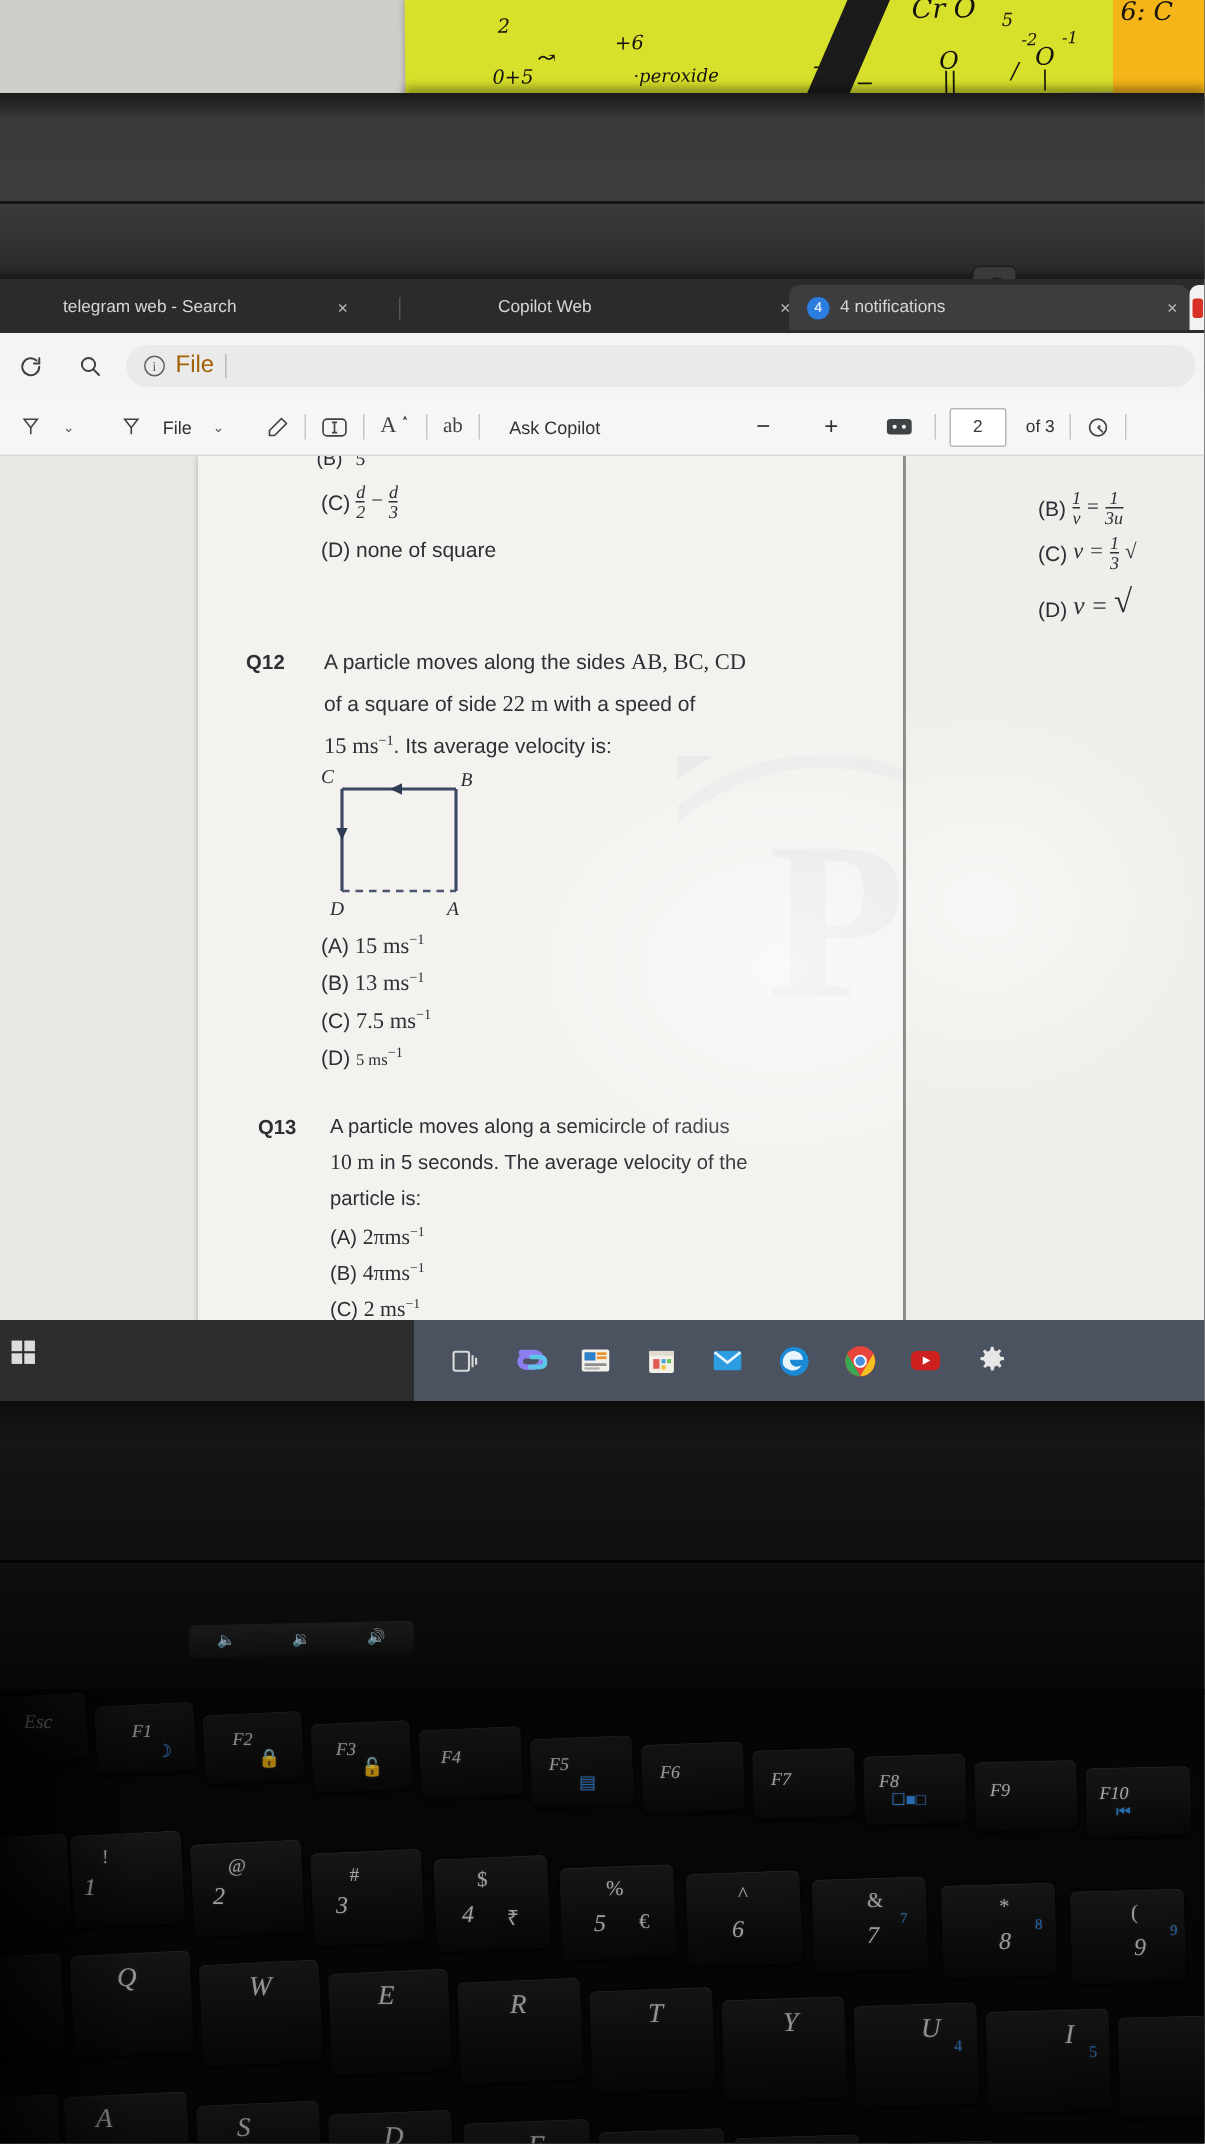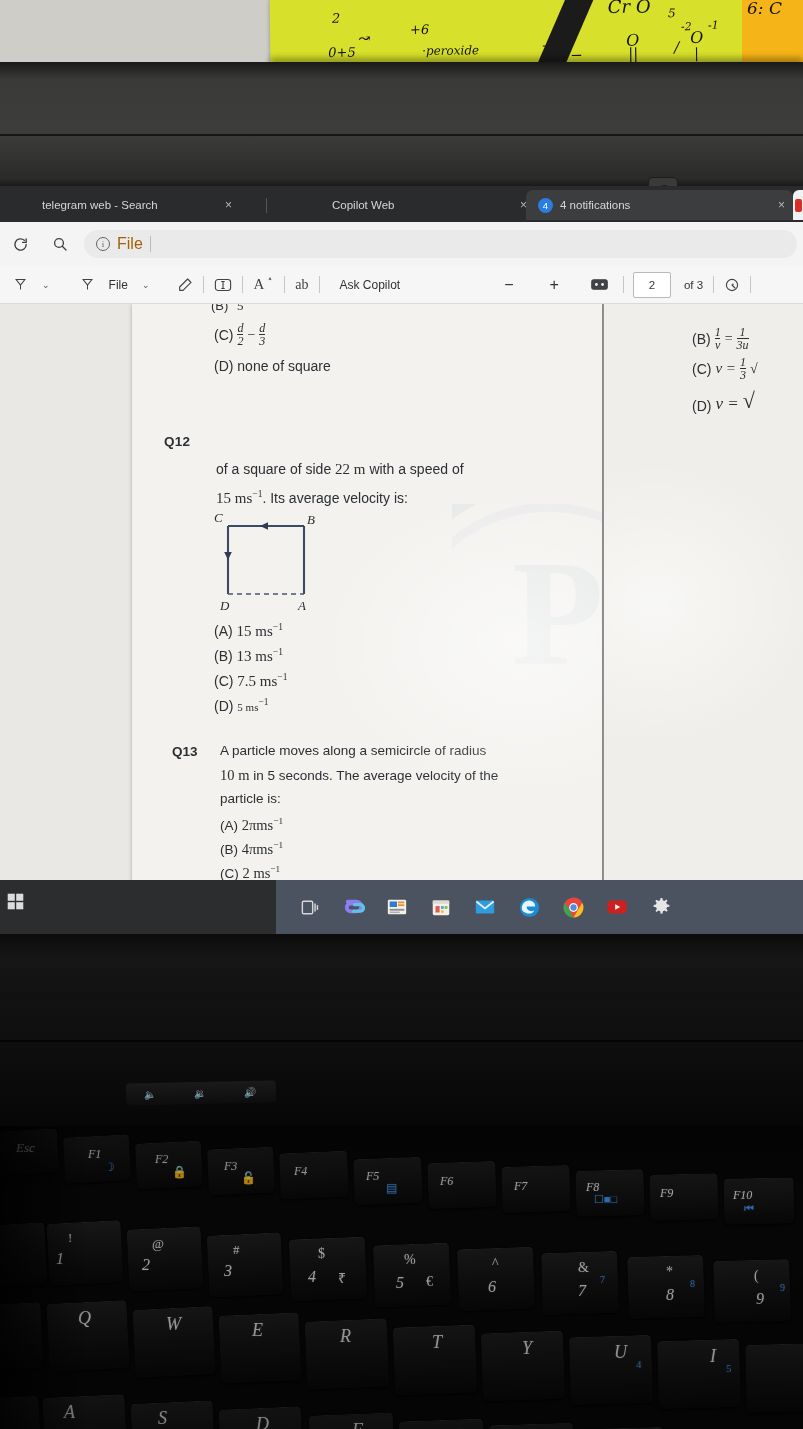--- a/index.html
+++ b/index.html
@@ -432,20 +432,23 @@
           <span class="mathfont">−</span>
           <span class="frac">
             <span>d</span>
             <span class="den">3</span>
           </span>
         </div>
 
         <div class="qtext" style="left:82px;top:54px;font-size:14px;">(D) none of square</div>
 
         <div class="qtext" style="left:32px;top:130px;font-size:13.5px;font-weight:bold;letter-spacing:.2px;">Q12</div>
+        <div class="qtext" style="left:84px;top:129px;font-size:14px;">
+          <span>A  particle  moves  along  the  sides </span><span class="mathfont" style="font-size:15px;">AB, BC, CD</span>
+        </div>
         <div class="qtext" style="left:84px;top:157px;font-size:14px;">
           <span>of  a  square  of  side </span><span class="mathfont" style="font-size:15px;">22 m</span><span>  with  a  speed  of</span>
         </div>
         <div class="qtext" style="left:84px;top:185px;font-size:14px;">
           <span class="mathfont" style="font-size:15px;">15 ms</span><span class="sup">−1</span><span>. Its average velocity is:</span>
         </div>
 
         <svg style="position:absolute;left:82px;top:208px;width:110px;height:105px;" viewBox="0 0 110 105">
 
           <line x1="14" y1="14" x2="90" y2="14" stroke="#3c4a66" stroke-width="2.1"></line>

